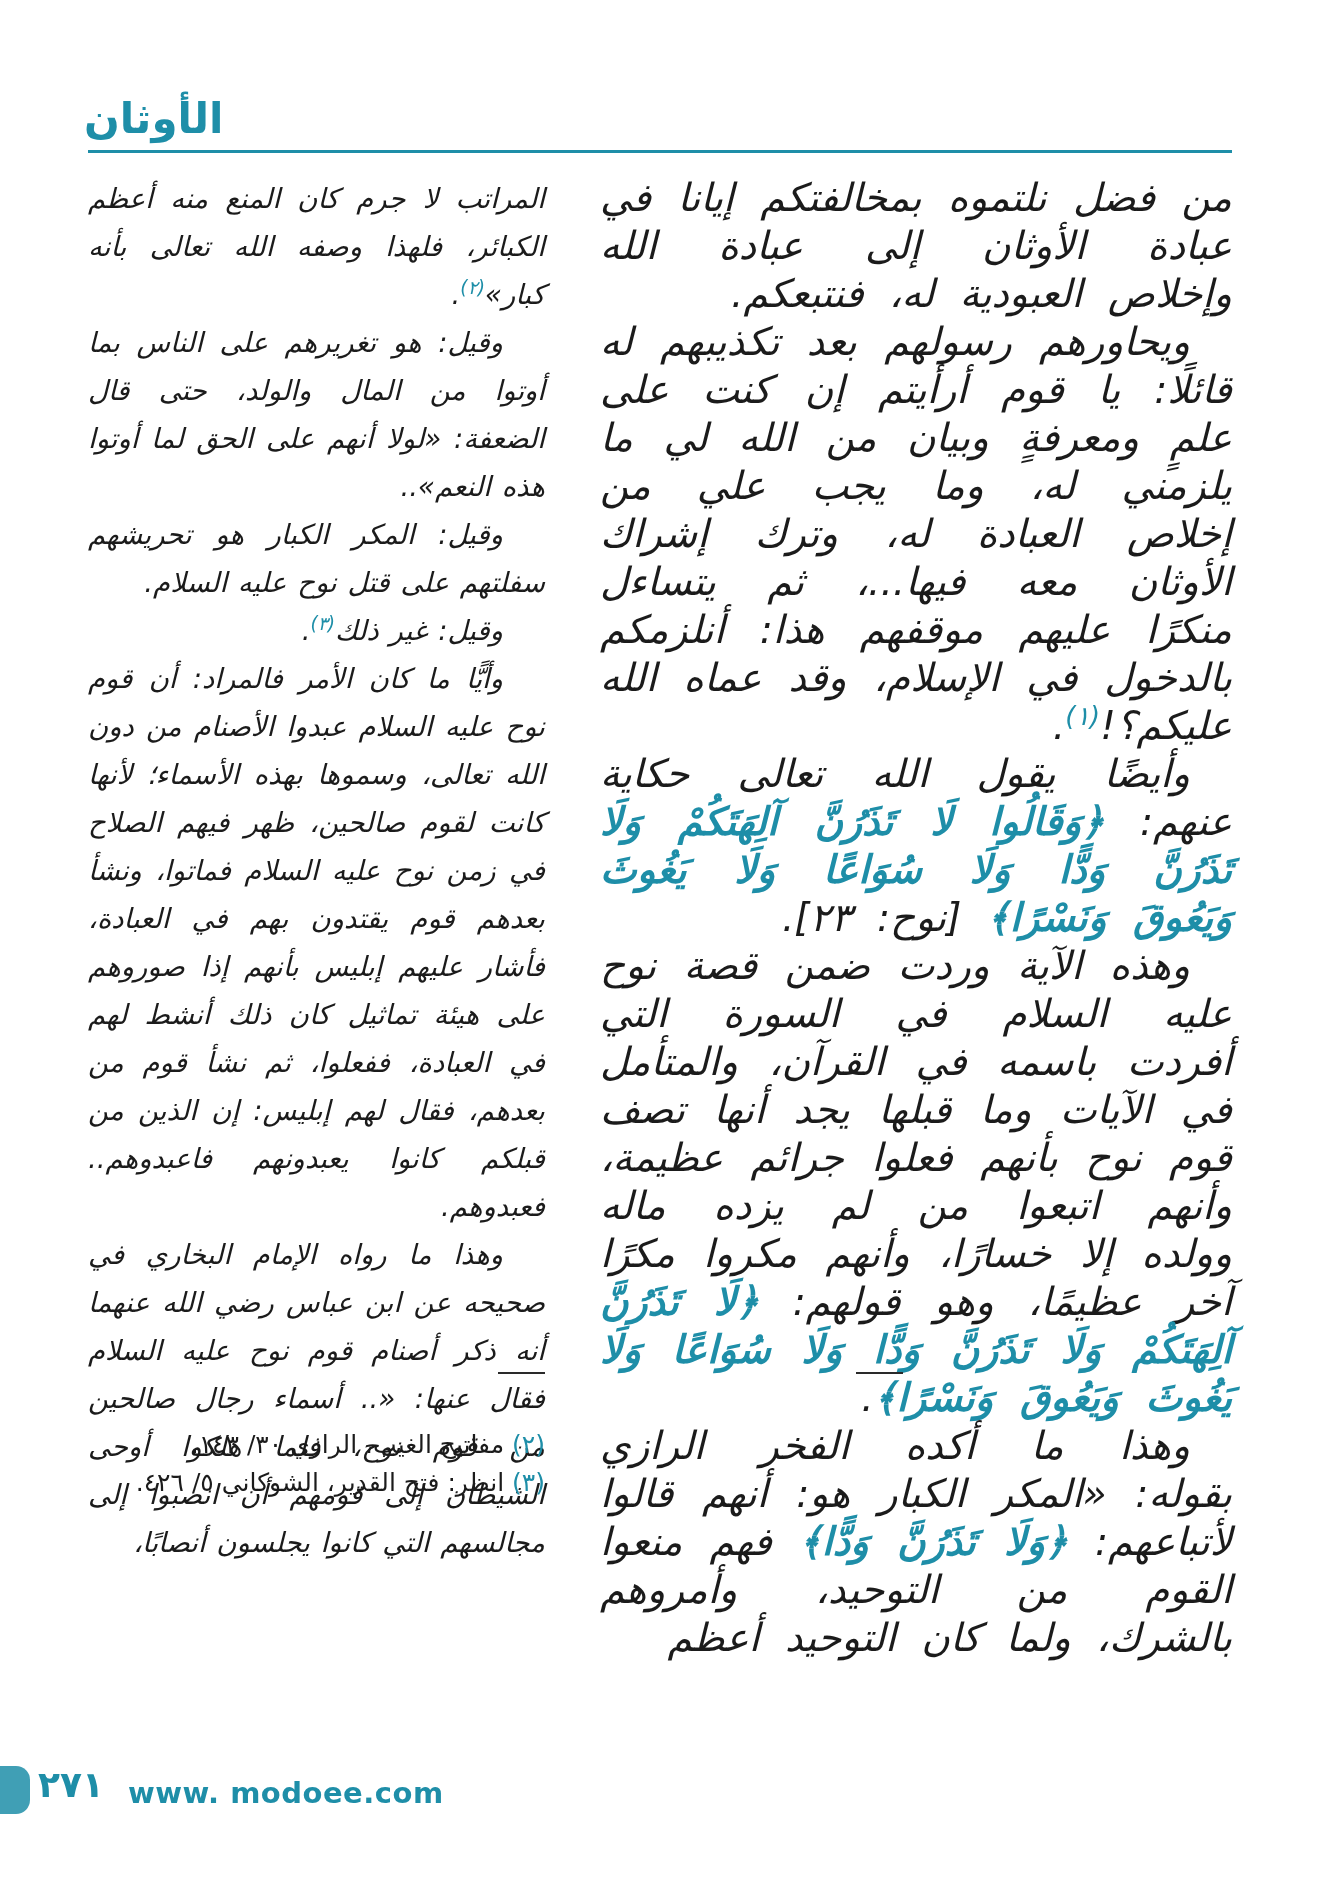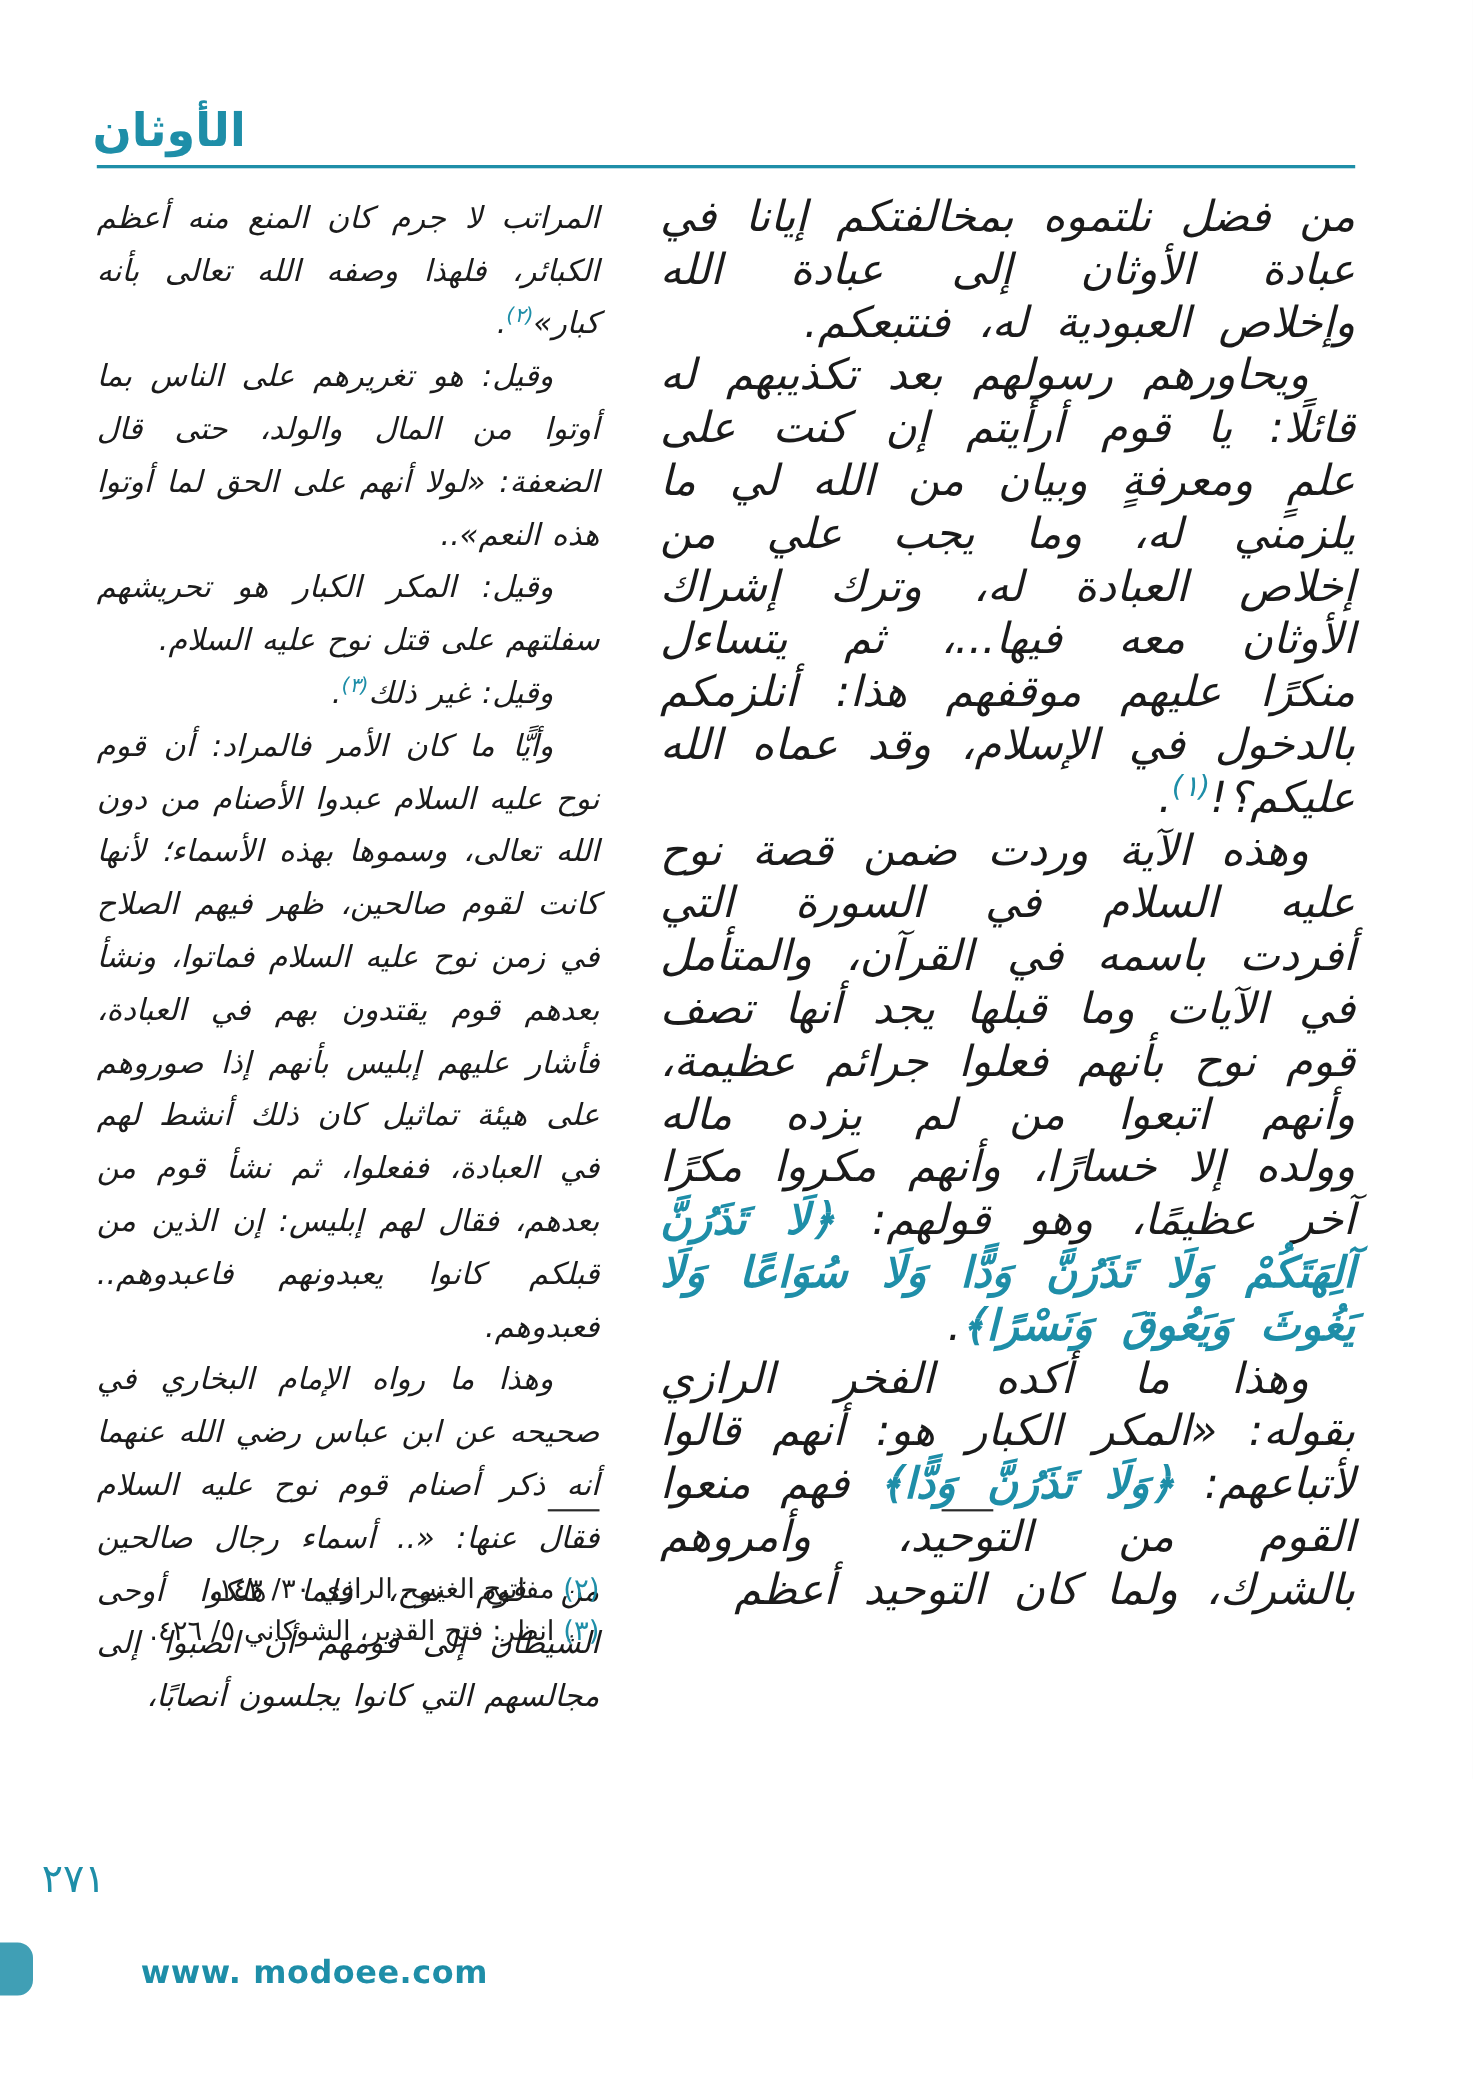--- a/index.html
+++ b/index.html
@@ -93,23 +93,23 @@
   .footer-tab{
     position:absolute;
     left:0; top:1766px;
     width:30px; height:48px;
     background:var(--teal);
     border-radius:0 14px 14px 0;
     opacity:0.85;
   }
   .page-number{
     position:absolute;
-    left:38px; top:1688px;
+    left:38px; top:1764px;
     font-size:36px;
-    font-weight:normal;
+    font-weight:bold;
     color:var(--teal);
     text-align:right;
   }
   .website{
     position:absolute;
     left:128px; top:1776px;
     direction:ltr;
     font-size:29px;
     font-weight:bold;
     color:var(--teal);
@@ -120,20 +120,21 @@
 <body>
 
 <div class="page">
 
   <div class="header-title">الأوثان</div>
   <div class="header-rule"></div>
 
   <div class="col col-right">
       <p class="para"><span class="seg-body">من فضل نلتموه بمخالفتكم إيانا في عبادة الأوثان إلى عبادة الله وإخلاص العبودية له، فنتبعكم.</span></p>
       <p class="para indent"><span class="seg-body">ويحاورهم رسولهم بعد تكذيبهم له قائلًا: يا قوم أرأيتم إن كنت على علمٍ ومعرفةٍ وبيان من الله لي ما يلزمني له، وما يجب علي من إخلاص العبادة له، وترك إشراك الأوثان معه فيها...، ثم يتساءل منكرًا عليهم موقفهم هذا: أنلزمكم بالدخول في الإسلام، وقد عماه الله عليكم؟!</span><span class="seg-fnref">(١)</span><span class="seg-body">.</span></p>
+      <p class="para indent"><span class="seg-body">وأيضًا يقول الله تعالى حكاية عنهم: </span><span class="seg-quran">﴿وَقَالُوا لَا تَذَرُنَّ آلِهَتَكُمْ وَلَا تَذَرُنَّ وَدًّا وَلَا سُوَاعًا وَلَا يَغُوثَ وَيَعُوقَ وَنَسْرًا﴾</span><span class="seg-body"> [نوح: ٢٣].</span></p>
       <p class="para indent"><span class="seg-body">وهذه الآية وردت ضمن قصة نوح عليه السلام في السورة التي أفردت باسمه في القرآن، والمتأمل في الآيات وما قبلها يجد أنها تصف قوم نوح بأنهم فعلوا جرائم عظيمة، وأنهم اتبعوا من لم يزده ماله وولده إلا خسارًا، وأنهم مكروا مكرًا آخر عظيمًا، وهو قولهم: </span><span class="seg-quran">﴿لَا تَذَرُنَّ آلِهَتَكُمْ وَلَا تَذَرُنَّ وَدًّا وَلَا سُوَاعًا وَلَا يَغُوثَ وَيَعُوقَ وَنَسْرًا﴾</span><span class="seg-body">.</span></p>
       <p class="para indent"><span class="seg-body">وهذا ما أكده الفخر الرازي بقوله: «المكر الكبار هو: أنهم قالوا لأتباعهم: </span><span class="seg-quran">﴿وَلَا تَذَرُنَّ وَدًّا﴾</span><span class="seg-body"> فهم منعوا القوم من التوحيد، وأمروهم بالشرك، ولما كان التوحيد أعظم</span></p>
     </div>
 
   <div class="col col-left">
       <p class="para"><span class="seg-body">المراتب لا جرم كان المنع منه أعظم الكبائر، فلهذا وصفه الله تعالى بأنه كبار»</span><span class="seg-fnref">(٢)</span><span class="seg-body">.</span></p>
       <p class="para indent"><span class="seg-body">وقيل: هو تغريرهم على الناس بما أوتوا من المال والولد، حتى قال الضعفة: «لولا أنهم على الحق لما أوتوا هذه النعم»..</span></p>
       <p class="para indent"><span class="seg-body">وقيل: المكر الكبار هو تحريشهم سفلتهم على قتل نوح عليه السلام.</span></p>
       <p class="para indent"><span class="seg-body">وقيل: غير ذلك</span><span class="seg-fnref">(٣)</span><span class="seg-body">.</span></p>
       <p class="para indent"><span class="seg-body">وأيًّا ما كان الأمر فالمراد: أن قوم نوح عليه السلام عبدوا الأصنام من دون الله تعالى، وسموها بهذه الأسماء؛ لأنها كانت لقوم صالحين، ظهر فيهم الصلاح في زمن نوح عليه السلام فماتوا، ونشأ بعدهم قوم يقتدون بهم في العبادة، فأشار عليهم إبليس بأنهم إذا صوروهم على هيئة تماثيل كان ذلك أنشط لهم في العبادة، ففعلوا، ثم نشأ قوم من بعدهم، فقال لهم إبليس: إن الذين من قبلكم كانوا يعبدونهم فاعبدوهم.. فعبدوهم.</span></p>

